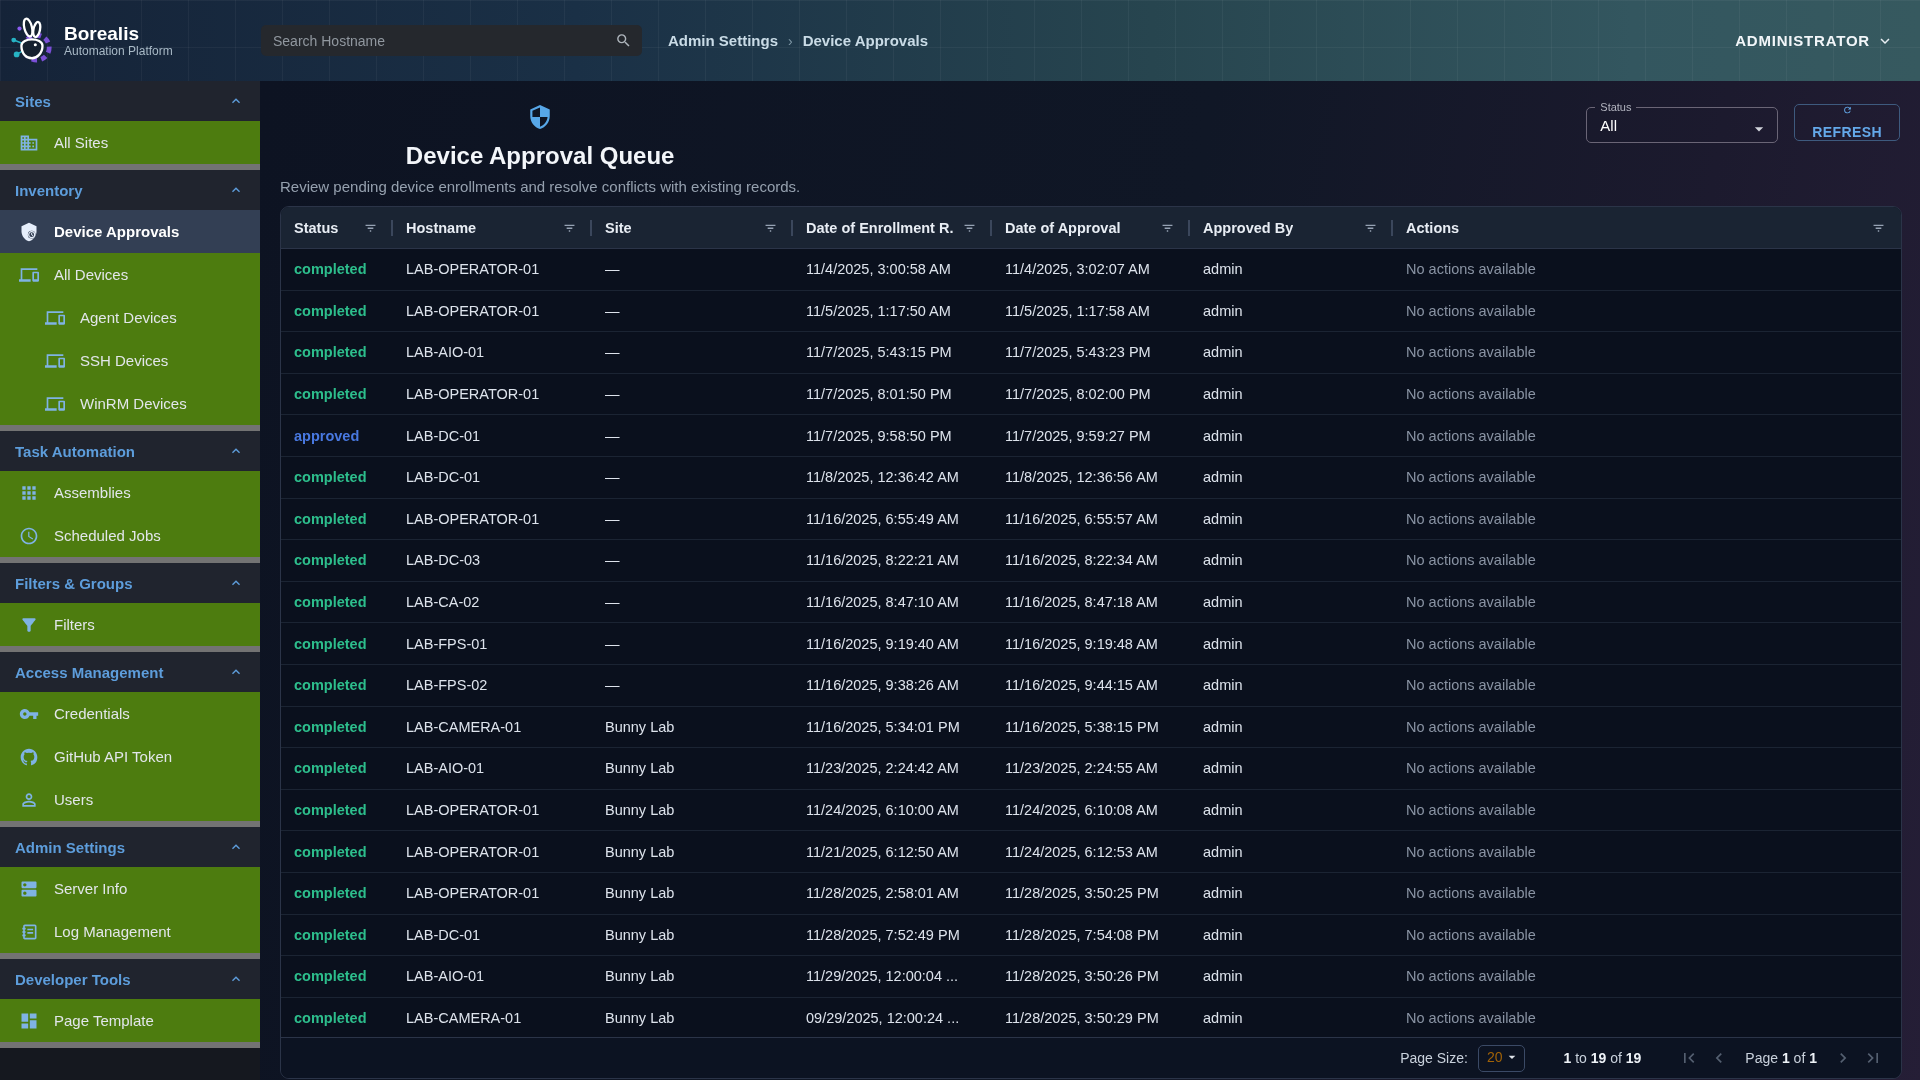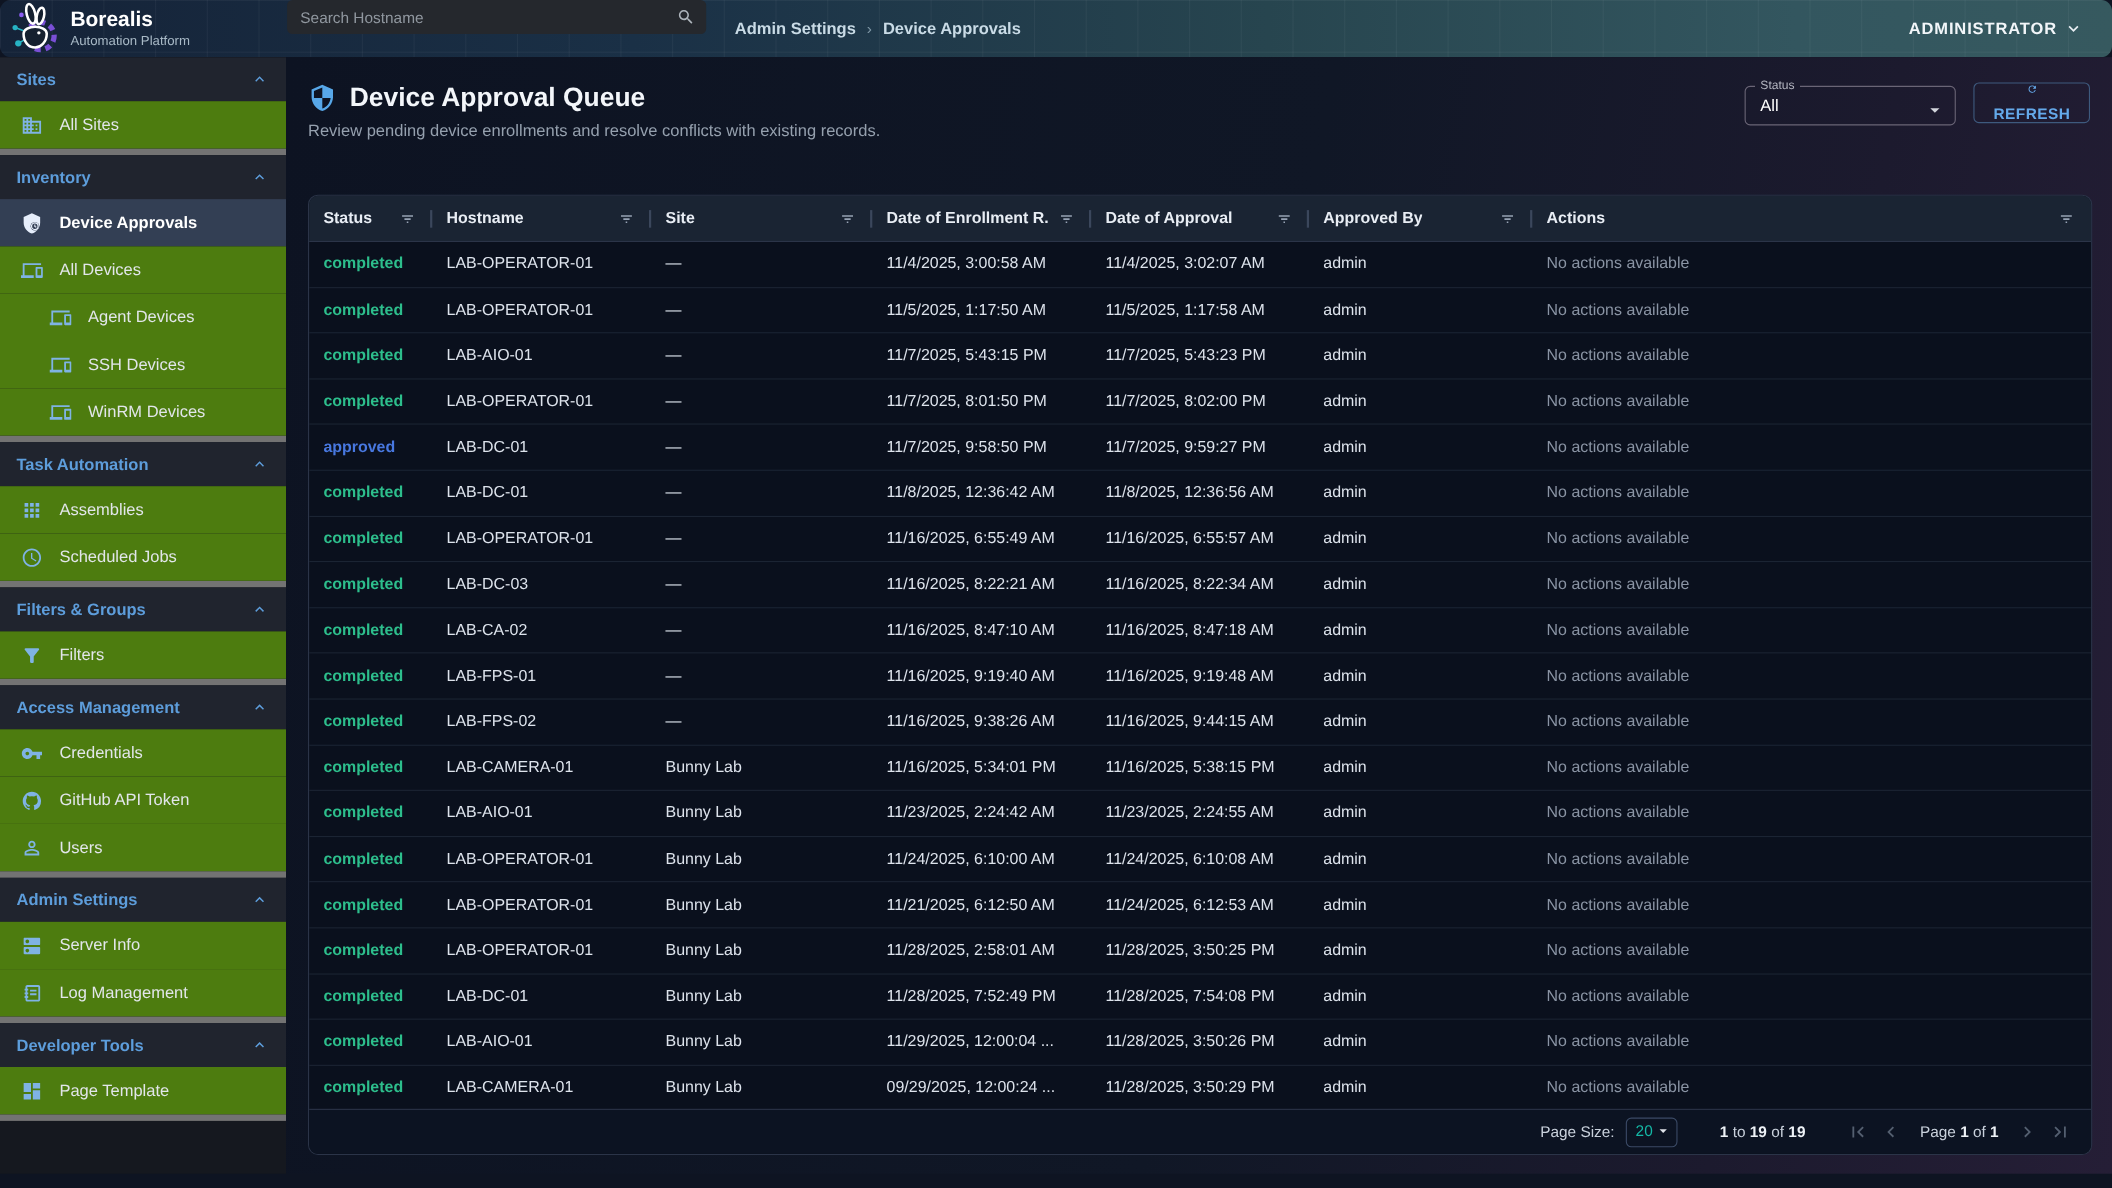--- a/index.html
+++ b/index.html
@@ -1,25 +1,25 @@
 <!DOCTYPE html>
 <html><head>
 <meta charset="utf-8">
 <style>
   * { margin:0; padding:0; box-sizing:border-box; }
   html,body { width:1920px; height:1080px; overflow:hidden; background:#0e1422;
     font-family:"Liberation Sans", sans-serif; }
 
   
-  .topbar { position:relative; height:52px; display:flex; 
+  .topbar { position:relative; height:81px; display:flex; align-items:center;
     background:
       linear-gradient(rgba(255,255,255,.045) 1px, transparent 1px),
       linear-gradient(90deg, rgba(255,255,255,.045) 1px, transparent 1px),
       linear-gradient(90deg,#152338 0%,#1a3046 30%,#27454f 60%,#33565f 85%,#36595f 100%);
-    background-size:47px 47px, 47px 47px, 100% 100%;border-radius:10px; }
+    background-size:47px 47px, 47px 47px, 100% 100%; }
   .brand { width:260px; display:flex; align-items:center; gap:10px; padding-left:8px; flex-shrink:0; }
   .brand-logo { width:46px; height:50px; }
   .brand-title { font-size:19px; font-weight:bold; color:#ffffff; line-height:1.15; }
   .brand-sub { font-size:12px; color:#a8b9c6; }
   .searchbox { width:381px; height:31px; margin-left:1px; background:#25282d; border-radius:5px;
     display:flex; align-items:center; padding:0 10px 0 12px; }
   .searchbox input { flex:1; background:transparent; border:none; outline:none;
     color:#dfe5ea; font-size:14px; font-family:inherit; }
   .searchbox input::placeholder { color:#90979f; }
   .search-ic { width:17px; height:17px; color:#aeb5bc; flex-shrink:0; }
@@ -44,21 +44,21 @@
     padding-left:19px; color:#e2e6ea; font-size:15px; cursor:pointer; background:#4d7c0f; }
   .side-item svg { width:20px; height:20px; color:#7fb3e4; flex-shrink:0; }
   .side-item.indent { padding-left:45px; }
   .side-item.active { background:#333f54; font-weight:bold; color:#ffffff; }
   .side-item.active svg { color:#e6eefb; }
 
   
   .main { position:relative; flex:1;
     background:linear-gradient(100deg,#0d1322 0%,#101726 52%,#1c1a2e 80%,#251e36 100%); }
   .page-head { position:absolute; left:20px; top:23px; }
-  .title-row { display:flex; align-items:center; gap:12px; }
+  .title-row { display:flex; align-items:center; gap:12px;flex-direction:column; }
   .title-row svg { width:26px; height:26px; color:#57a7e8; }
   .page-title { font-size:24px; font-weight:bold; color:#f3f6fa; }
   .page-sub { margin-top:8px; font-size:15px; color:#95a0ae; }
 
   .controls { position:absolute; right:20px; top:20px; display:flex; align-items:center; gap:16px; }
   fieldset.statusbox { width:192px; height:42px; border:1px solid #6a6576; border-radius:5px;
     position:relative; display:flex; align-items:center; cursor:pointer; }
   fieldset.statusbox legend { margin-left:8px; padding:0 5px; font-size:11px; color:#b2b4bf; }
   .statusbox .value { position:absolute; left:13px; top:4px; font-size:15px; color:#ffffff; }
   .statusbox .caret { position:absolute; right:8px; top:6px; width:20px; height:20px; color:#d2d5dc; }
@@ -90,21 +90,21 @@
   .td.actions { color:#8a94a4; }
 
   
   .pager { height:41px; flex-shrink:0; border-top:1px solid #2b3448; background:#0c1322;
     display:flex; align-items:center; justify-content:flex-end; padding-right:16px;
     color:#c9d1dc; font-size:14px; }
   .pager b { color:#eef2f7; }
   .psize-label { margin-right:10px; }
   .psize-box { min-width:46px; height:27px; border:1px solid #3b4a66; border-radius:5px;
     display:flex; align-items:center; justify-content:center; gap:2px; padding:0 4px 3px 8px;
-    color:#14b8a6; cursor:pointer; }
+    color:#a16207; cursor:pointer; }
   .psize-box svg { width:16px; height:16px; color:#e0e4ea; }
   .range { margin-left:38px; }
   .navs { display:flex; align-items:center; gap:6px; margin-left:36px; }
   .nav-ic { width:24px; height:24px; color:#545f70; padding:2px; cursor:default; }
   .page-ind { margin:0 8px; }
 </style>
 </head>
 <body>
 
 <div class="topbar">

